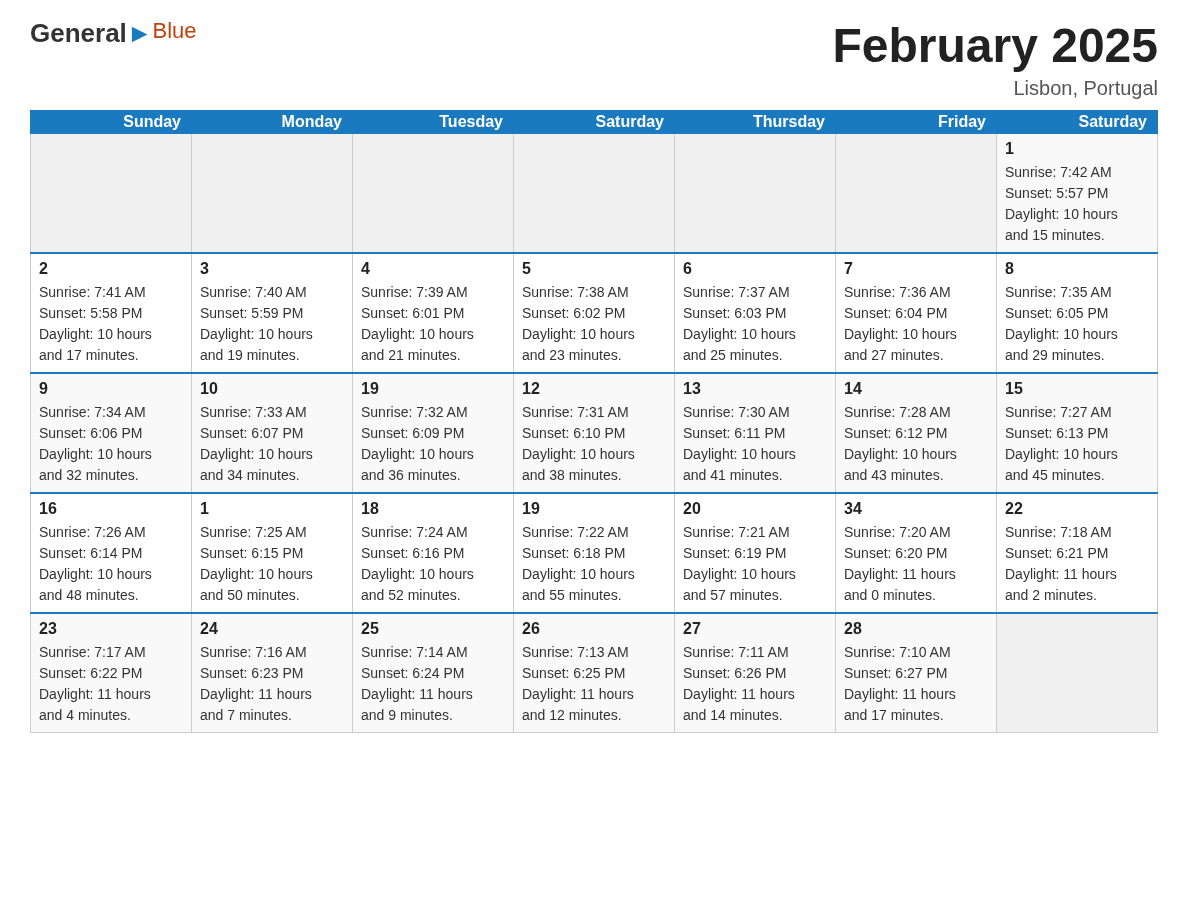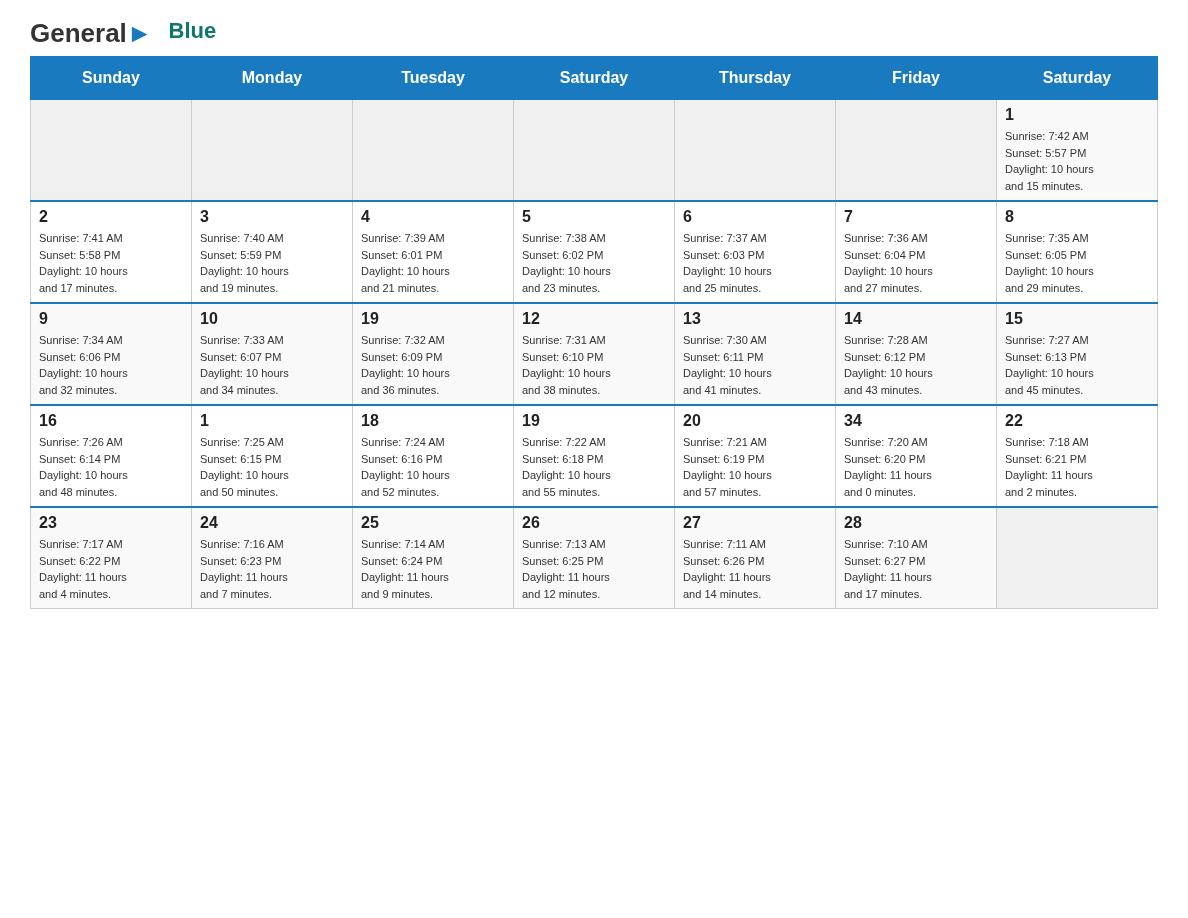--- a/index.html
+++ b/index.html
@@ -26,24 +26,23 @@
       font-size: 26px;
       font-weight: bold;
       color: #333;
       line-height: 1;
     }
     .logo-general span {
       color: #1a7abf;
     }
     .logo-blue {
       font-size: 22px;
-      font-weight: bold;
-      color: #0f766e;
+      font-weight: normal;
+      color: #c2410c;
       margin-top: -2px;
-      margin-left: 16px;
     }
     .title-block {
       text-align: right;
     }
     .title-block h1 {
       font-size: 48px;
       font-weight: bold;
       color: #222;
       line-height: 1.1;
     }
@@ -55,22 +54,22 @@
     .calendar {
       width: 100%;
       border-collapse: collapse;
       border: 1px solid #aaa;
     }
     .calendar th {
       background-color: #1a7abf;
       color: #fff;
       font-size: 16px;
       font-weight: bold;
-      padding: 12px 10px;
-      text-align: center;
+      padding: 2px 10px;
+      text-align: right;
       border: 1px solid #1a7abf;
       margin-top: 40px;
     }
     .calendar td {
       vertical-align: top;
       padding: 6px 8px;
       border: 1px solid #ccc;
       width: calc(100% / 7);
       min-height: 110px;
       font-size: 13px;
@@ -84,21 +83,21 @@
       background-color: #fff;
     }
     .day-num {
       font-size: 16px;
       font-weight: bold;
       color: #222;
       display: block;
       margin-bottom: 4px;
     }
     .day-info {
-      font-size: 11px;
+      font-size: 14px;
       color: #333;
       line-height: 1.5;
     }
     .empty-cell {
       background: #f0f0f0 !important;
     }
     .row-divider td {
       border-top: 2px solid #1a7abf;
     }
   </style>
@@ -106,20 +105,22 @@
 <body>
 
 <div class="header">
   <div class="logo">
     <div class="logo-general">
       General<span>►</span>
     </div>
     <div class="logo-blue">Blue</div>
   </div>
   <div class="title-block">
+    <h1>February 2025</h1>
+    <div class="subtitle">Lisbon, Portugal</div>
   </div>
 </div>
 
 <table class="calendar">
   <thead>
     <tr>
       <th>Sunday</th>
       <th>Monday</th>
       <th>Tuesday</th>
       <th>Saturday</th>

